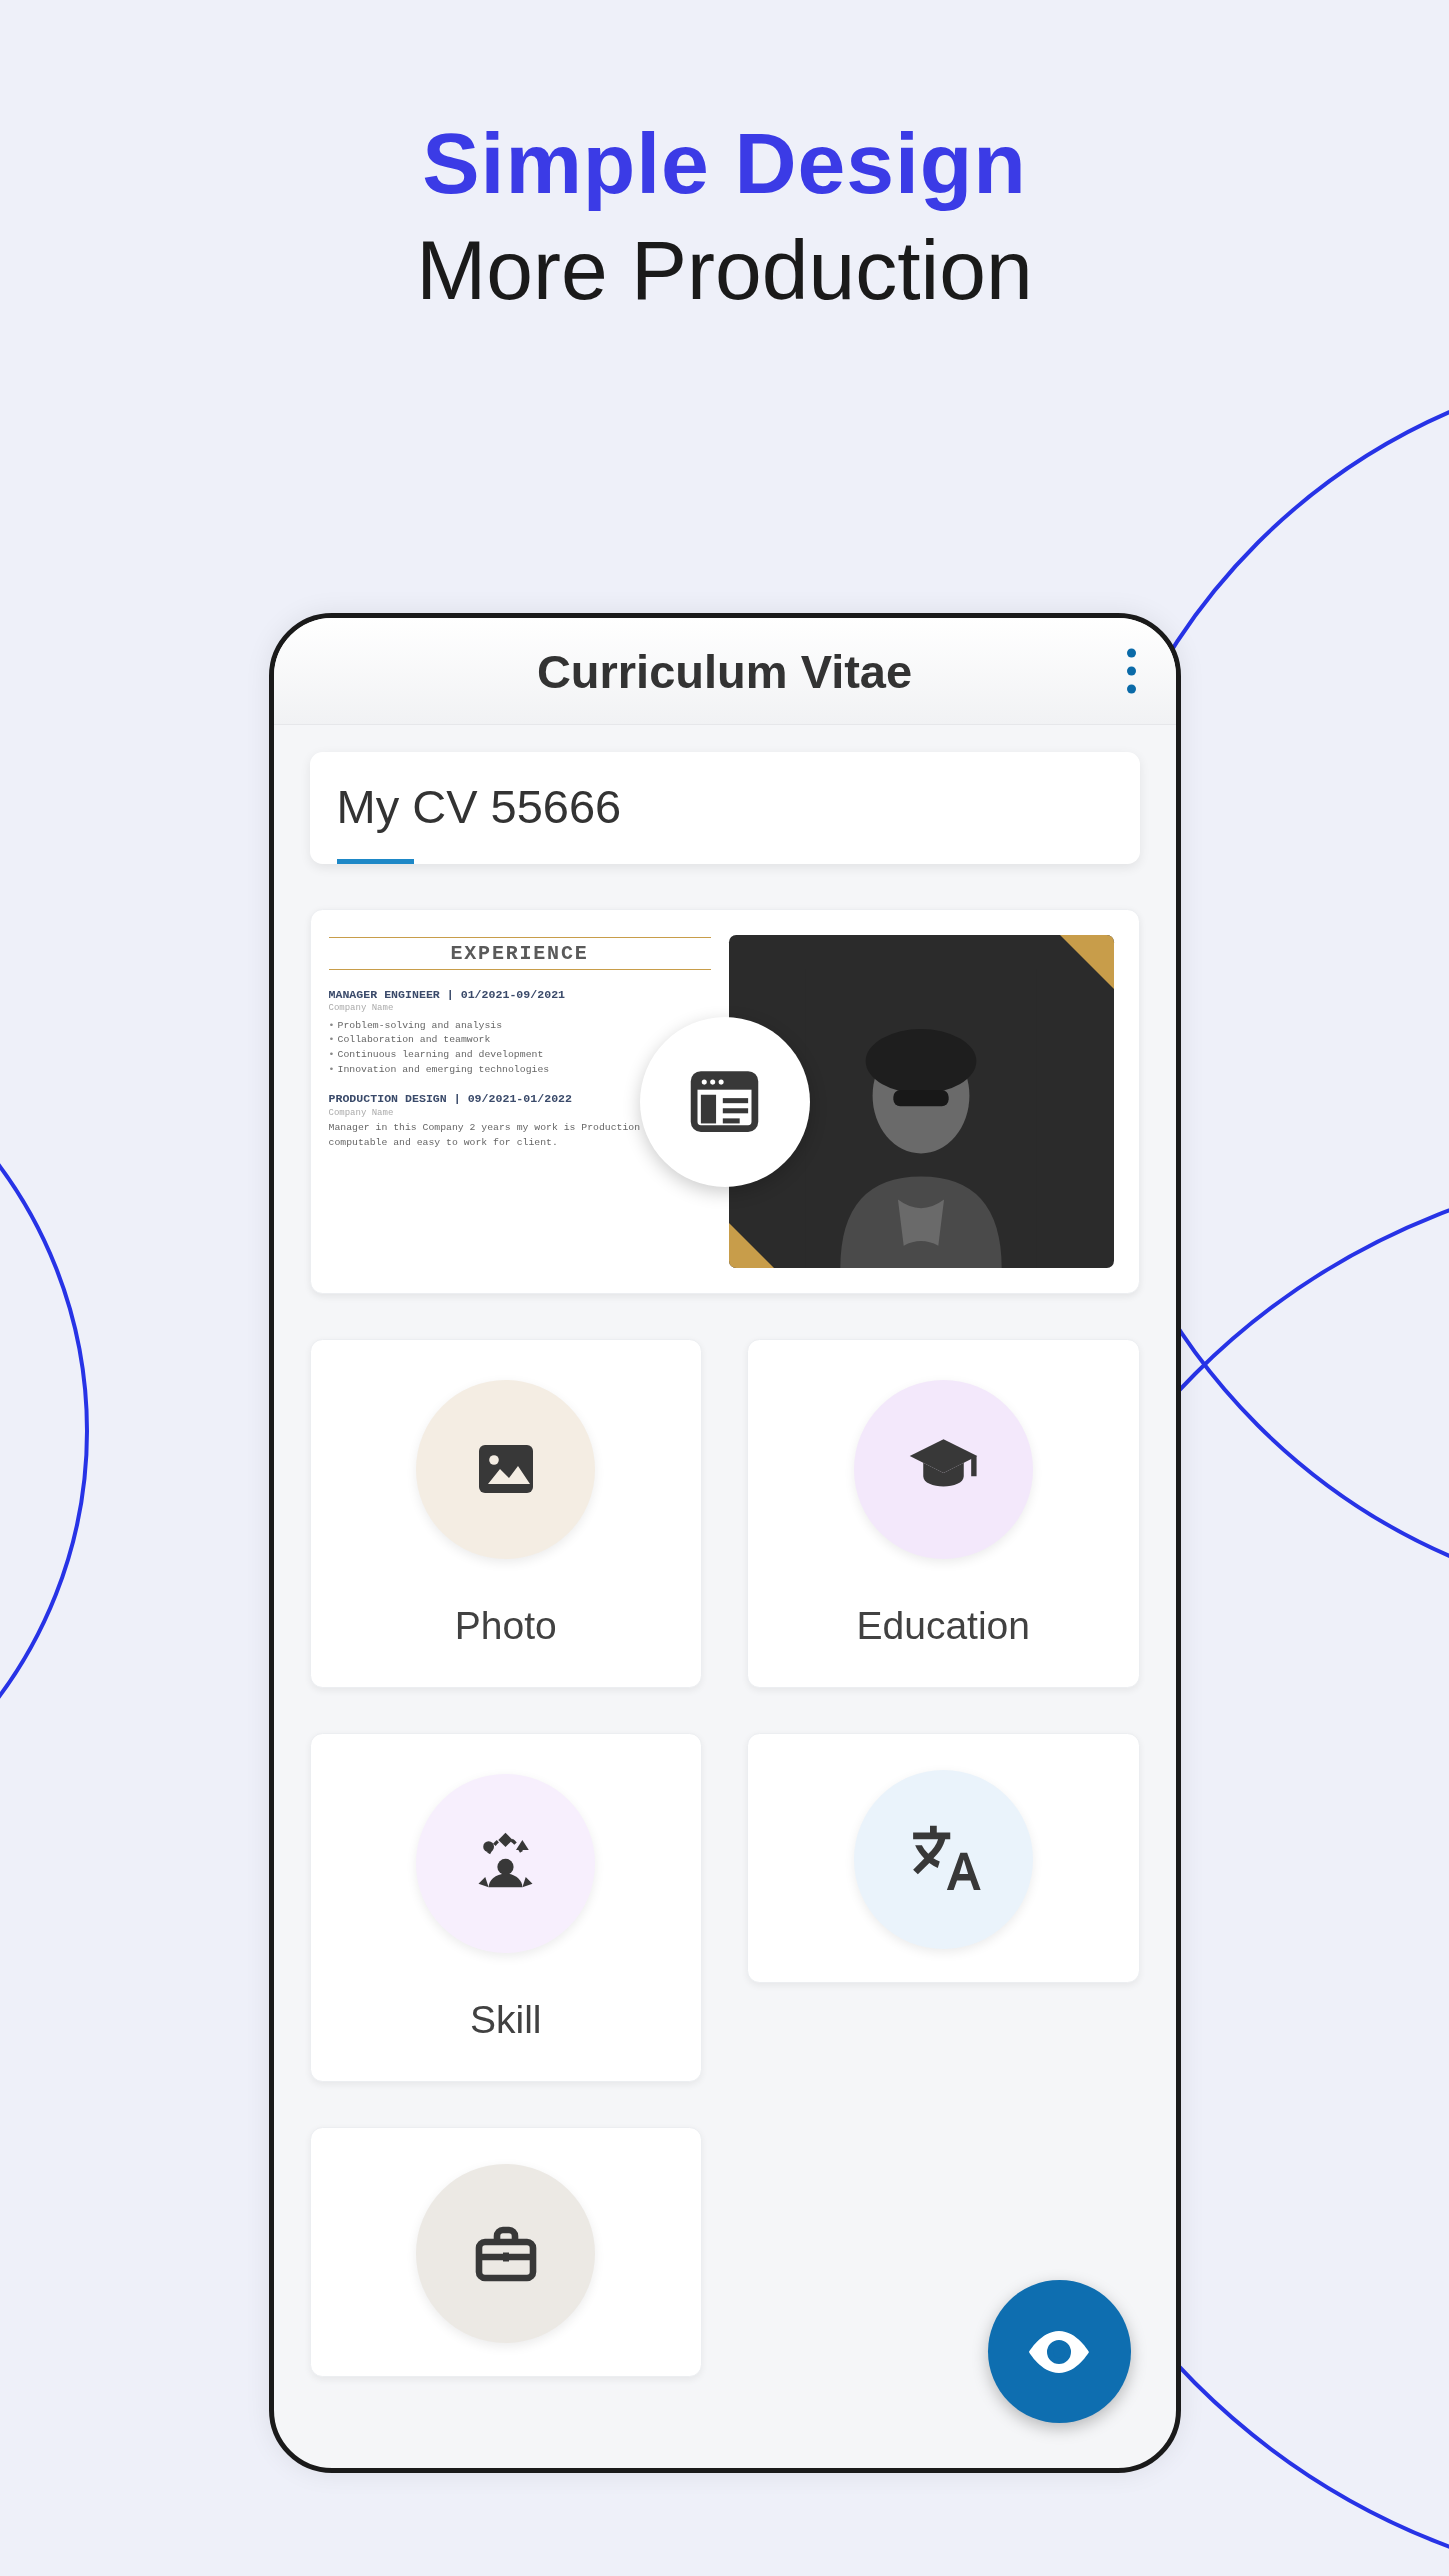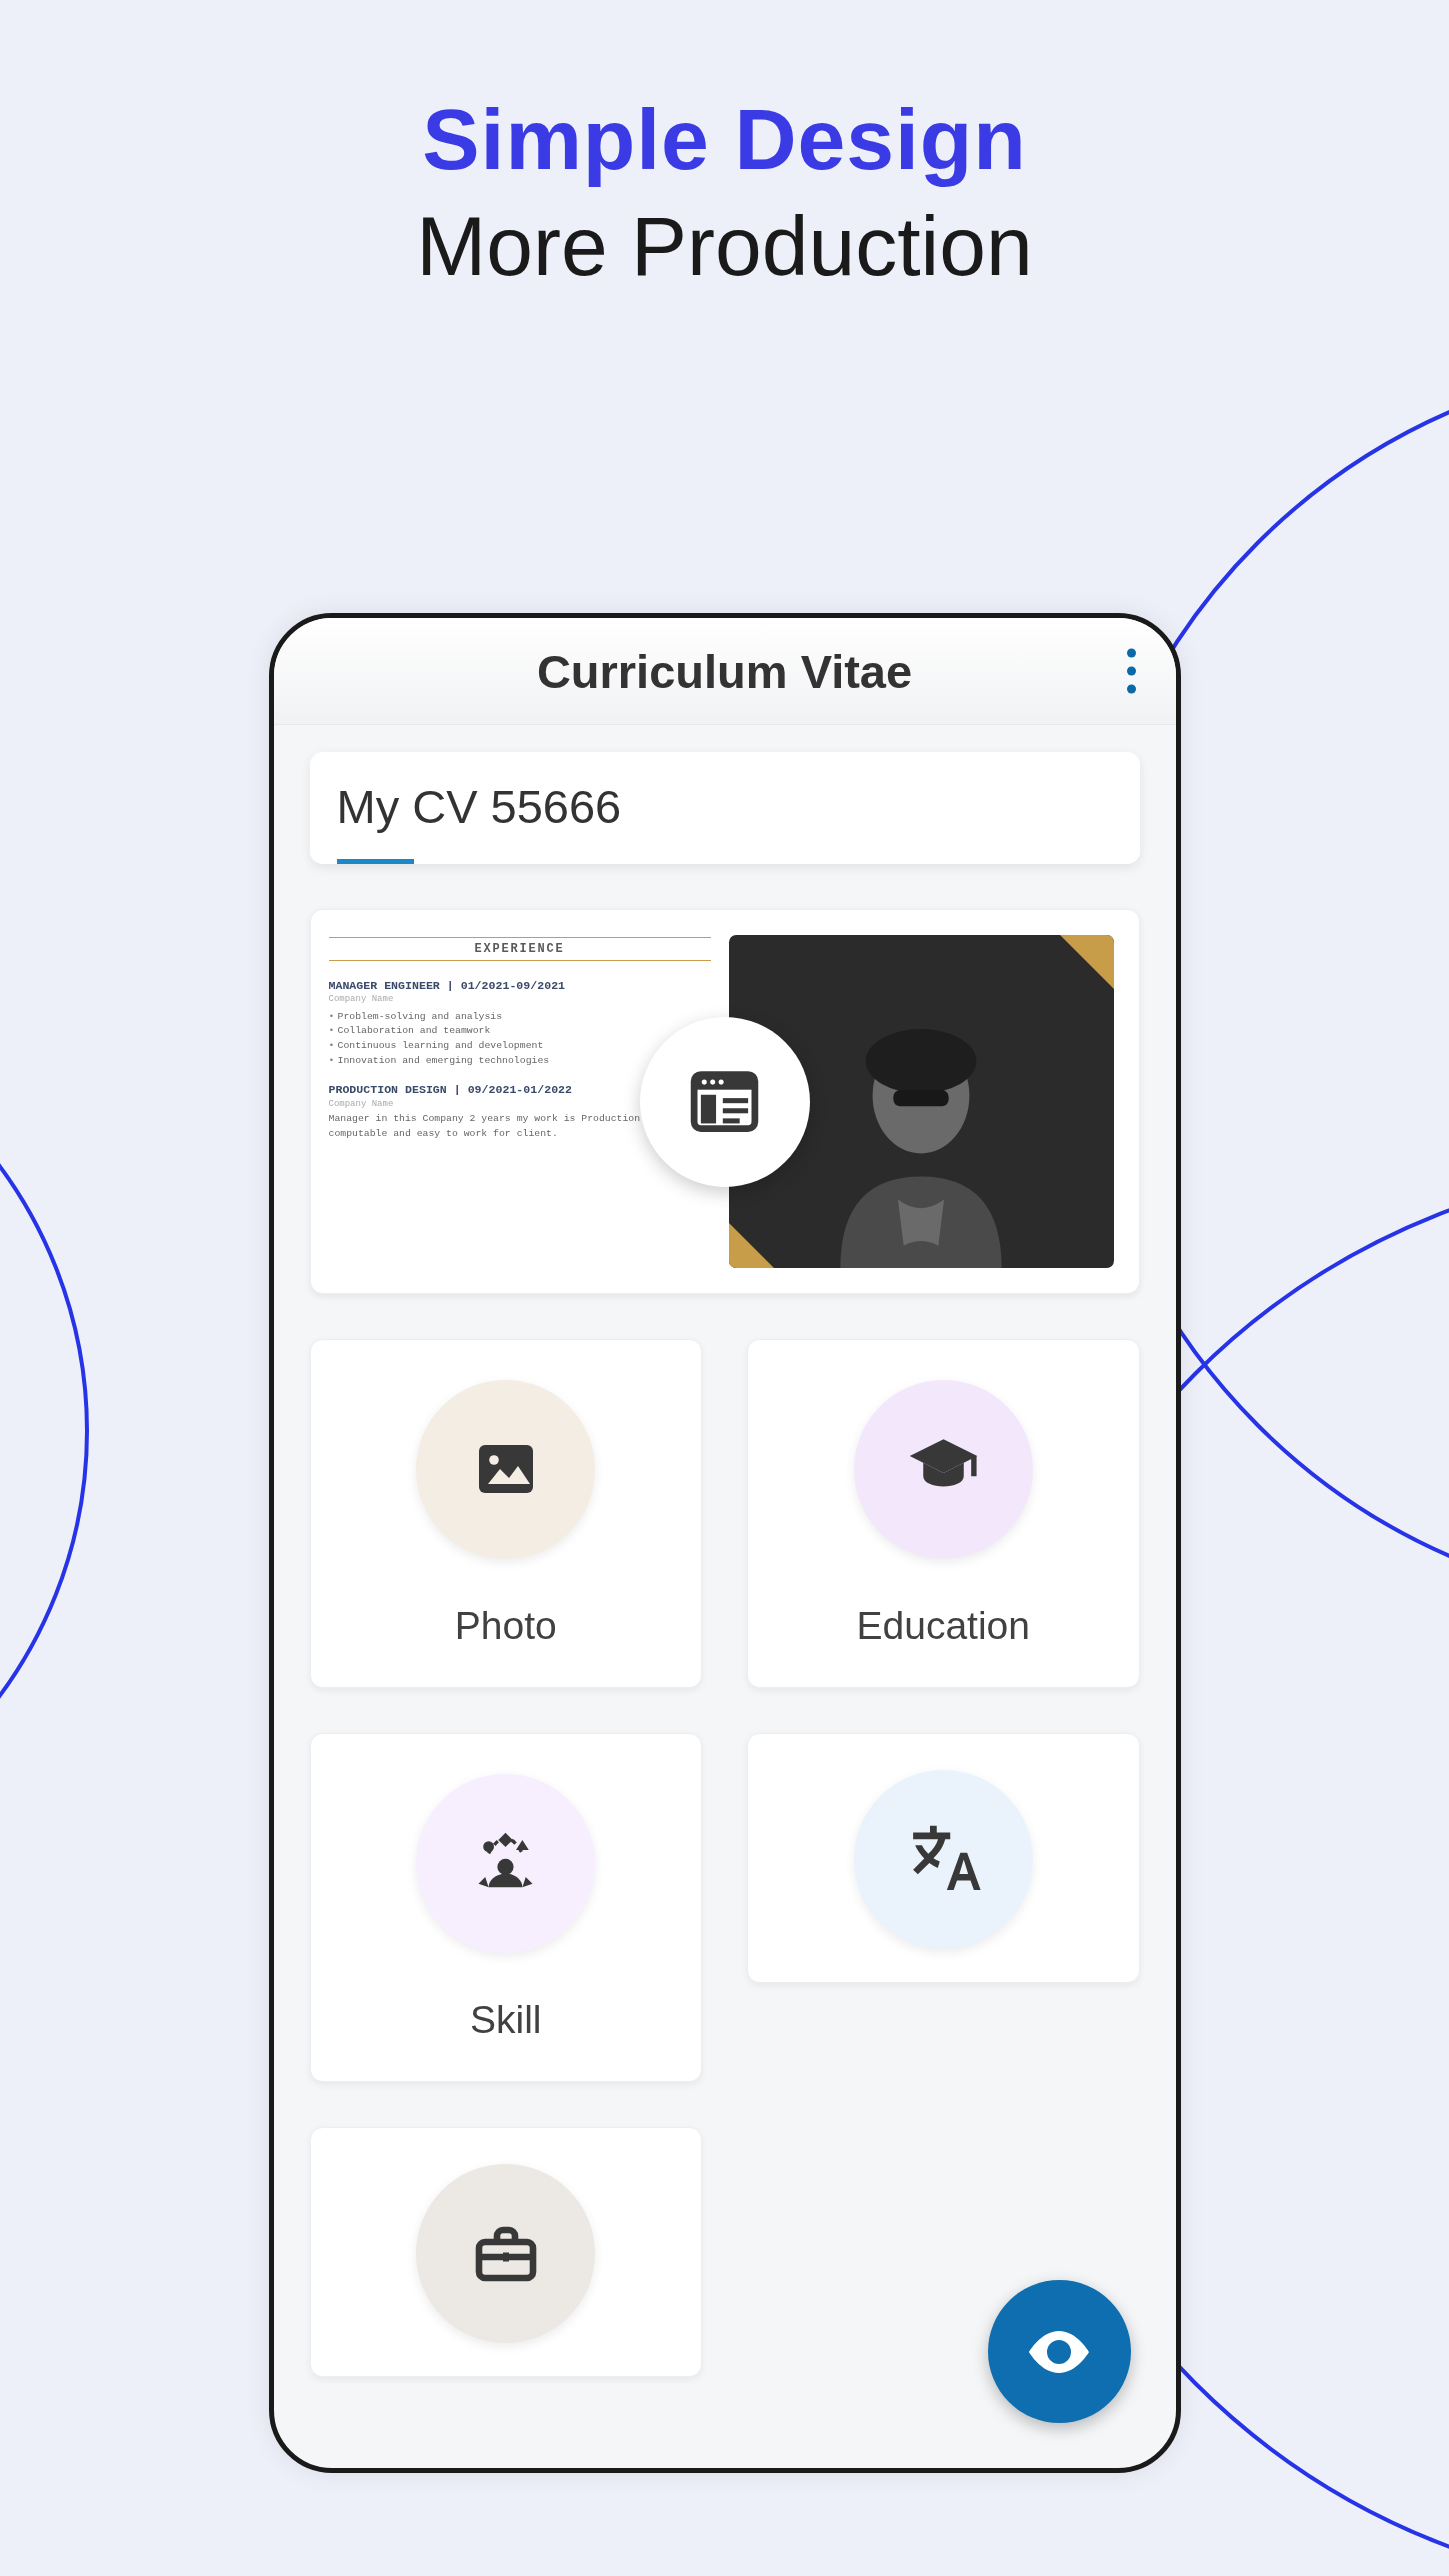--- a/index.html
+++ b/index.html
@@ -19,21 +19,21 @@
   border-radius: 50%;
   background: transparent;
 }
 .curve-1 { width: 1252px; height: 1252px; left: 1073px; top: 358px; }
 .curve-2 { width: 1431px; height: 1431px; left: 984px; top: 1163px; }
 .curve-3 { width: 894px; height: 894px; left: -805px; top: 984px; }
 
 
 .headline {
   text-align: center;
-  padding-top: 90px;
+  padding-top: 114px;
 }
 .headline-1 {
   font-size: 86px;
   font-weight: 800;
   color: #3b3be6;
   letter-spacing: 0.9px;
 }
 .headline-2 {
   font-size: 84px;
   font-weight: 400;
@@ -130,21 +130,21 @@
   margin-bottom: 45px;
   border: 0.9px solid #eceef1;
 }
 .preview-left {
   flex: 1.1;
   padding: 27px 18px;
   font-family: 'Courier New', monospace;
 }
 .exp-heading {
   text-align: center;
-  font-size: 12px;
+  font-size: 20px;
   font-weight: 700;
   letter-spacing: 1.8px;
   color: #5a5a5a;
   border-top: 1.8px solid #c89d4a;
   border-bottom: 1.8px solid #c89d4a;
   padding: 3.6px 0;
   margin-bottom: 16px;
 }
 .job { margin-bottom: 12.5px; }
 .job-title {

